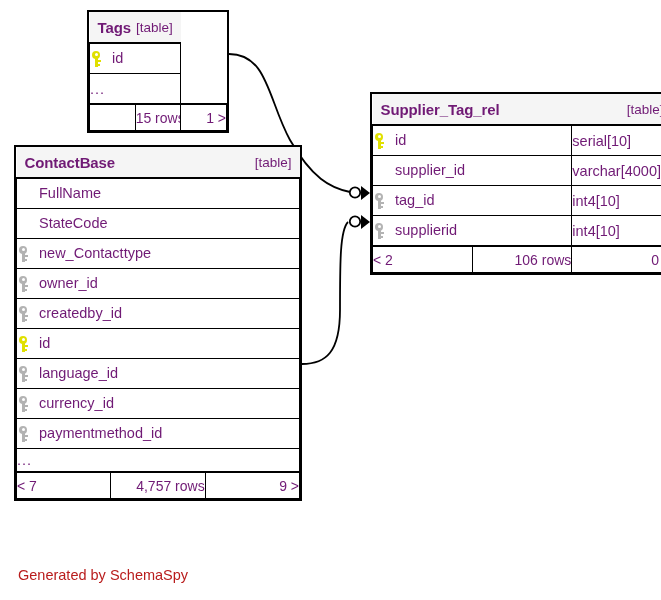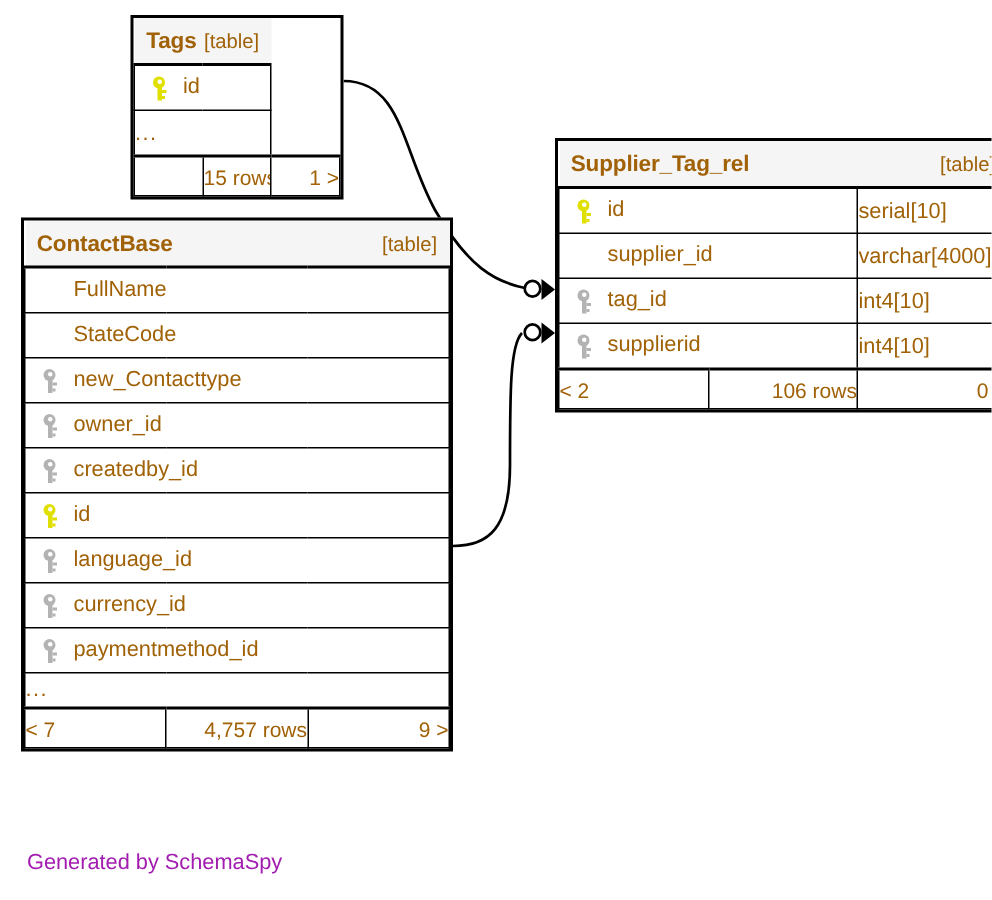--- a/index.html
+++ b/index.html
@@ -26,21 +26,21 @@
   }
   .er-table table {
     border-collapse: collapse;
     width: 100%;
     table-layout: fixed;
   }
   .er-table td {
     border: 1px solid #000000;
     padding: 0;
     font-size: 14.5px;
-    color: #a16207;
+    color: #701a75;
     background: #ffffff;
     height: 29px;
     vertical-align: middle;
     white-space: nowrap;
     overflow: hidden;
   }
 
   
   tr.thead td {
     background: #f5f5f5;
@@ -64,21 +64,21 @@
     font-weight: normal;
   }
 
   
   .col-cell {
     padding: 0;
   }
   .col-inner {
     display: flex;
     align-items: center;
-    padding-left: 10px;
+    padding-left: 0;
   }
   .keyslot {
     width: 16px;
     min-width: 16px;
     height: 18px;
     margin-right: 6px;
     display: inline-block;
     position: relative;
   }
   .col-label {
@@ -166,21 +166,21 @@
     height: 600px;
     pointer-events: none;
   }
 
   
   #caption {
     position: absolute;
     left: 18px;
     top: 567px;
     font-size: 14.5px;
-    color: #a21caf;
+    color: #b91c1c;
   }
 </style>
 </head>
 <body>
 
 <svg id="edges" viewBox="0 0 661 600" width="661" height="600">
 
   <path d="M 229,54 C 268,54 268,100 290,140 C 312,178 330,188 350,192" fill="none" stroke="#000000" stroke-width="1.8"></path>
   <circle cx="355" cy="192.5" r="5.2" fill="#ffffff" stroke="#000000" stroke-width="1.8"></circle>
   <polygon points="361,186 370,193 361,200" fill="#000000"></polygon>

